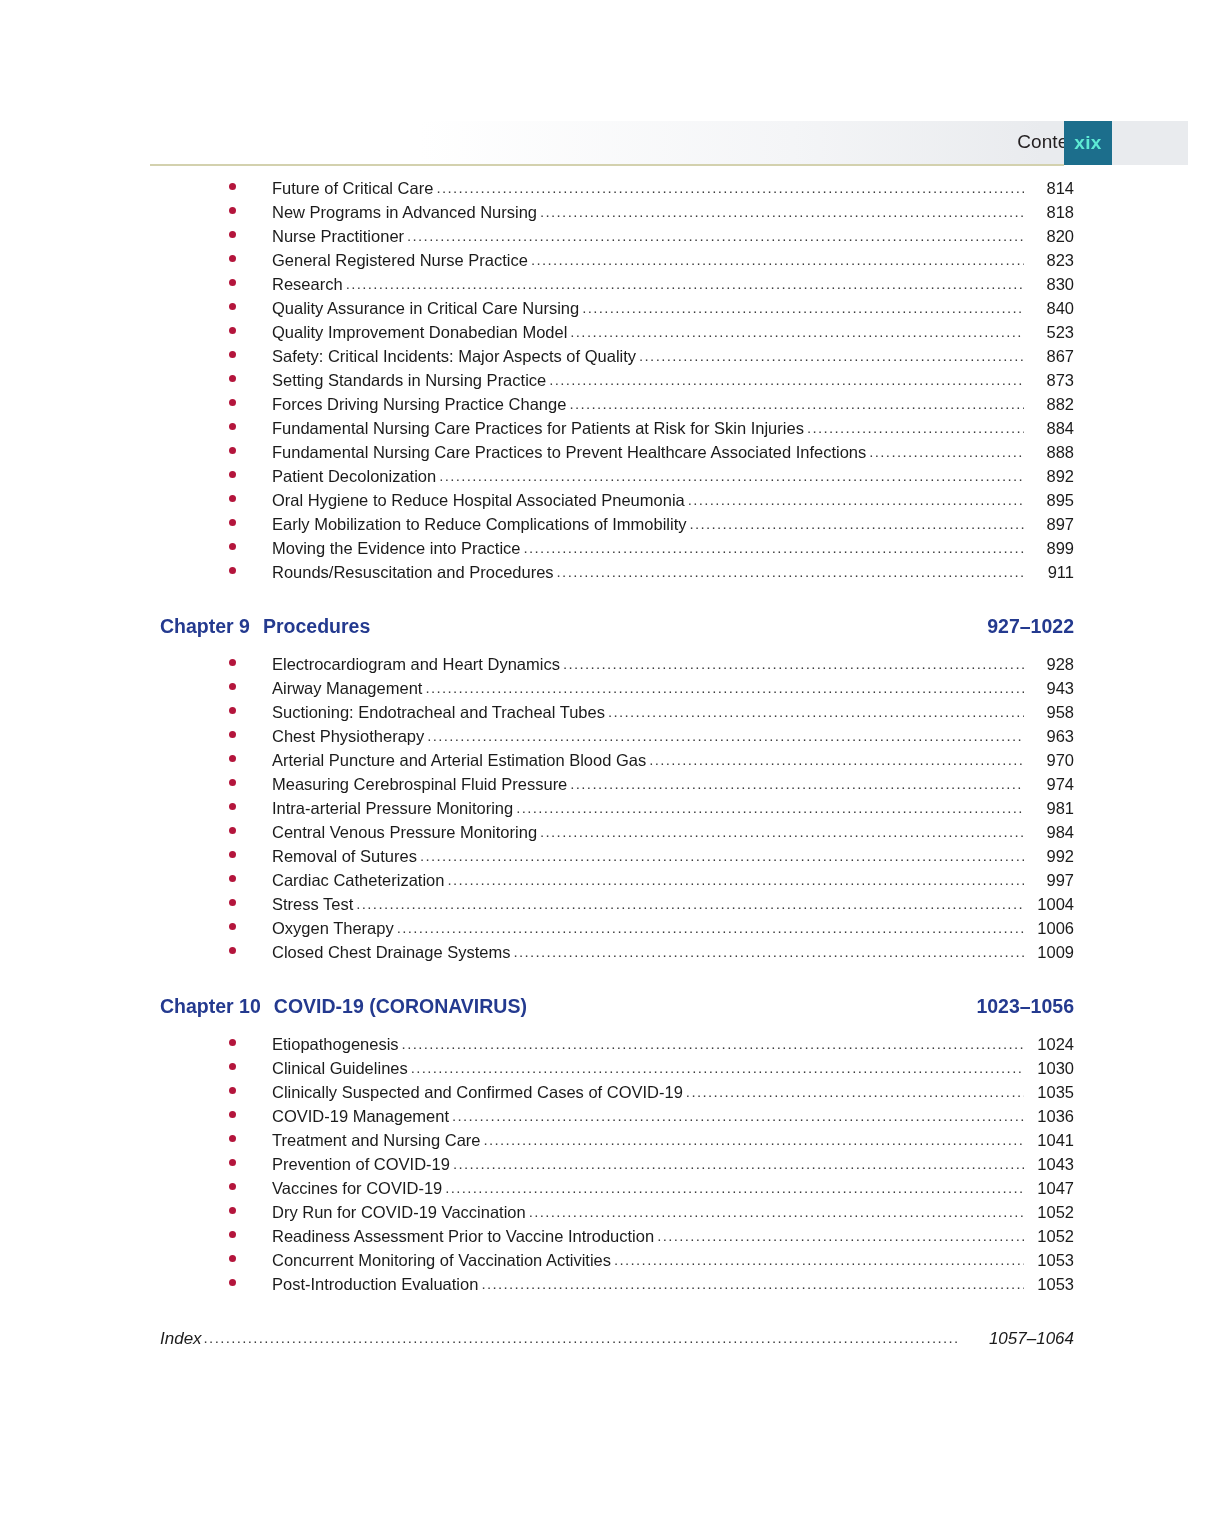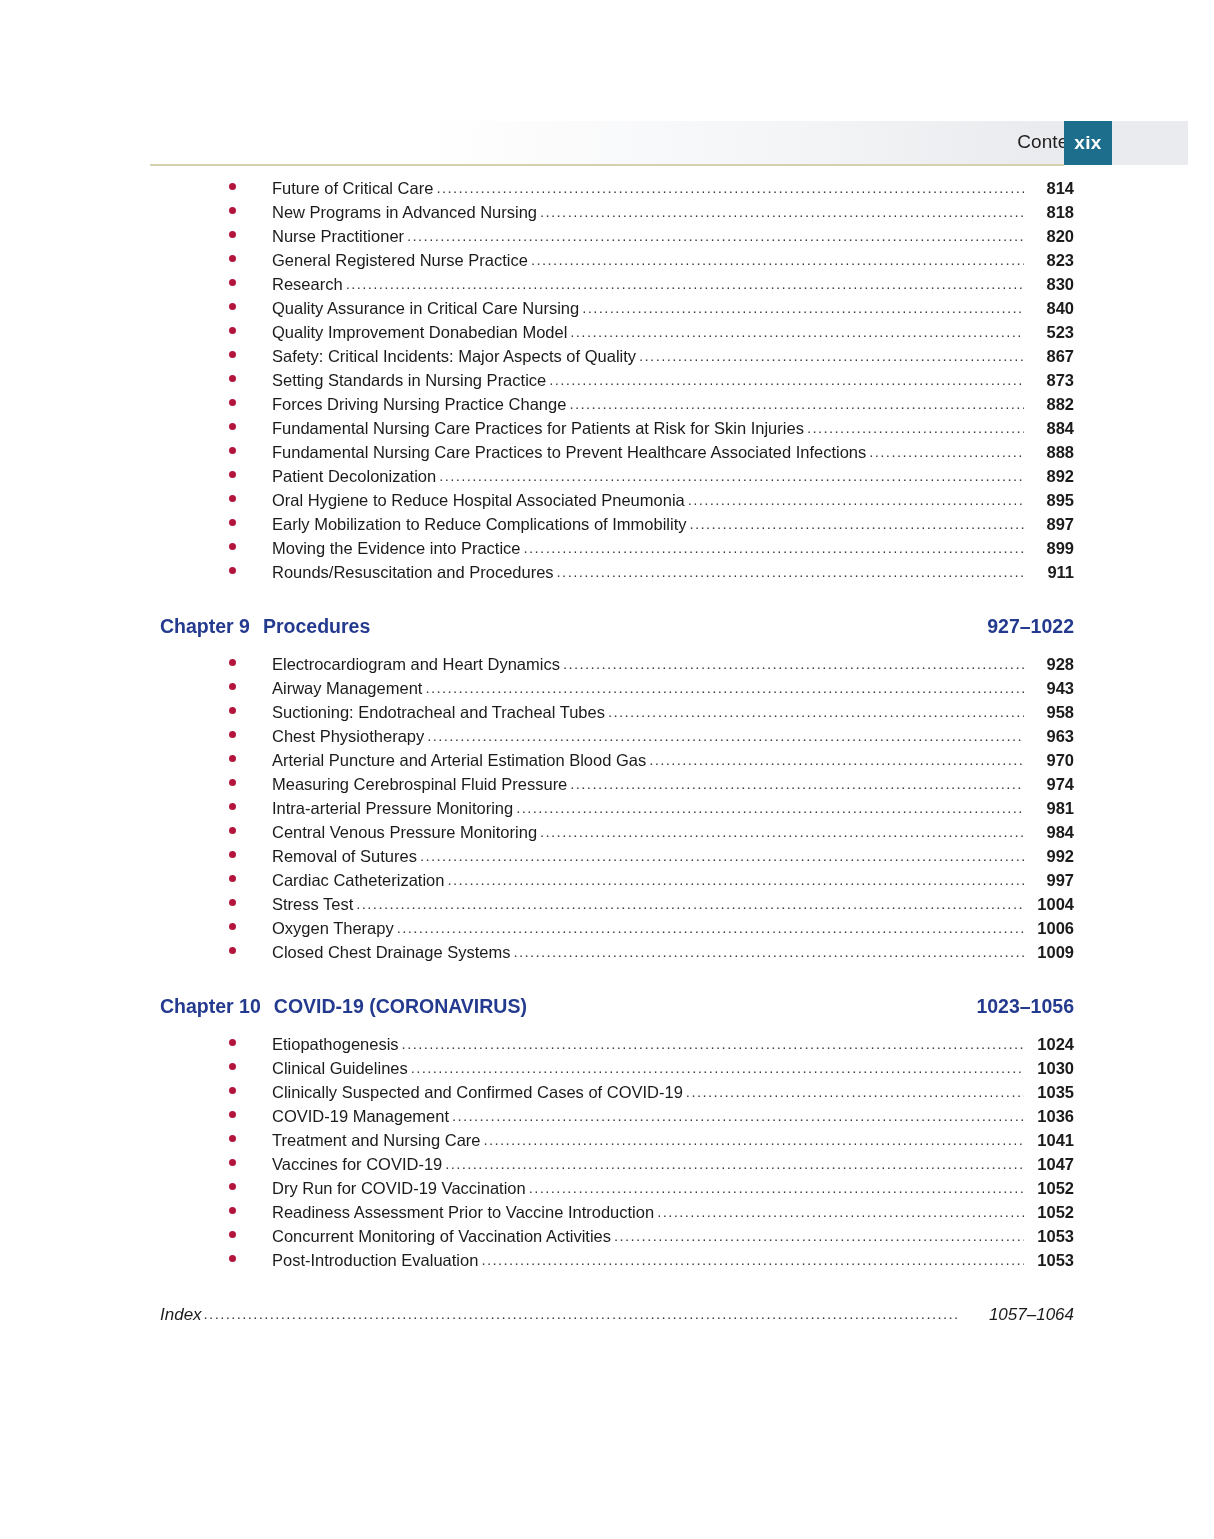--- a/index.html
+++ b/index.html
@@ -39,21 +39,21 @@
     left: 1064px;
     top: 121px;
     width: 48px;
     height: 44px;
     background: #1c6e8c;
     display: flex;
     align-items: center;
     justify-content: center;
   }
   .folio-box span {
-    color: #ffffff;
+    color: #5eead4;
     font-size: 19px;
     font-weight: 600;
     letter-spacing: 0.3px;
   }
   .header-rule {
     position: absolute;
     left: 150px;
     top: 164px;
     width: 914px;
     height: 2px;
@@ -118,21 +118,20 @@
     color: #3c3c3c;
     font-size: 15px;
     letter-spacing: 1.35px;
   }
   .toc-page {
     flex: 0 0 auto;
     width: 46px;
     text-align: right;
     font-size: 16.5px;
     color: #1b1b1b;
-    font-weight: bold;
   }
 
   
   .chapter-head {
     display: flex;
     align-items: baseline;
     color: #243a8f;
     font-weight: bold;
     font-size: 19.5px;
     white-space: nowrap;
@@ -429,20 +428,26 @@
           <span class="toc-page">1036</span>
         </li>
         <li class="toc-row">
           <span class="toc-bullet"></span>
           <span class="toc-title">Treatment and Nursing Care</span>
           <span class="toc-leader"></span>
           <span class="toc-page">1041</span>
         </li>
         <li class="toc-row">
           <span class="toc-bullet"></span>
+          <span class="toc-title">Prevention of COVID-19</span>
+          <span class="toc-leader"></span>
+          <span class="toc-page">1043</span>
+        </li>
+        <li class="toc-row">
+          <span class="toc-bullet"></span>
           <span class="toc-title">Vaccines for COVID-19</span>
           <span class="toc-leader"></span>
           <span class="toc-page">1047</span>
         </li>
         <li class="toc-row">
           <span class="toc-bullet"></span>
           <span class="toc-title">Dry Run for COVID-19 Vaccination </span>
           <span class="toc-leader"></span>
           <span class="toc-page">1052</span>
         </li>

